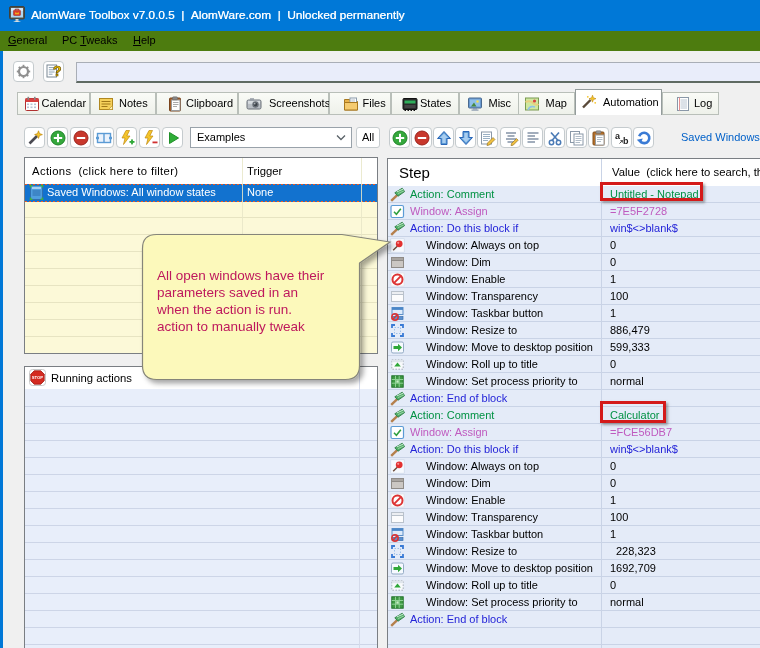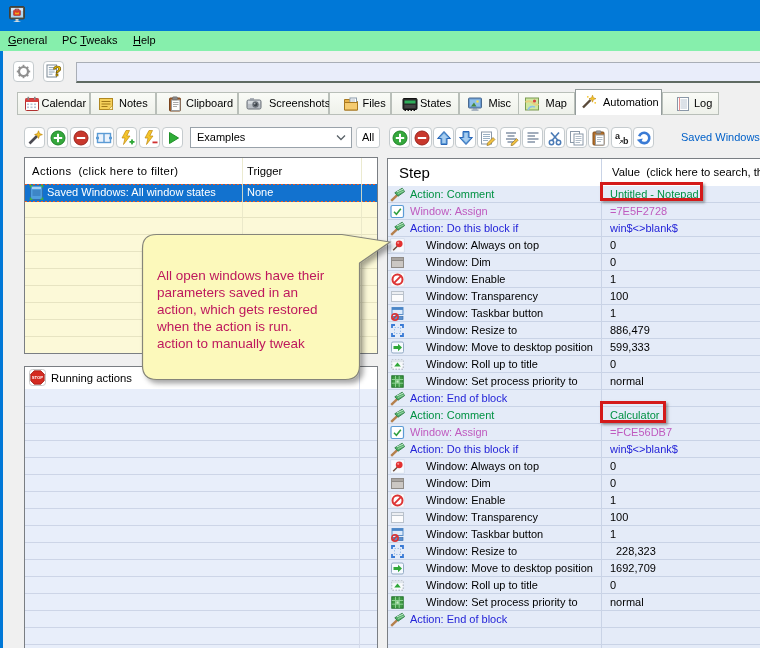--- a/index.html
+++ b/index.html
@@ -21,22 +21,23 @@
 <rect x="0.5" y="0.5" width="15" height="12.5" rx="1.5" fill="#56564a" stroke="#40403a"></rect>
 <rect x="2" y="2" width="12" height="9.5" fill="#aed7f2"></rect>
 <rect x="2" y="2" width="12" height="3" fill="#cfe8fa"></rect>
 <rect x="4.5" y="4.2" width="7" height="5.3" rx="0.8" fill="#d93b2b" stroke="#a02418" stroke-width="0.5"></rect>
 <path d="M6.3 4.2 v-1 h3.4 v1" fill="none" stroke="#a02418" stroke-width="0.9"></path>
 <path d="M6.2 6.3 h3.6 v2 h-3.6 z" fill="#f5c518"></path>
 <path d="M6.2 6.3 l1.8 1.2 l1.8 -1.2" fill="#d93b2b"></path>
 <rect x="6.5" y="13" width="3" height="1.8" fill="#d8d8d4"></rect>
 <path d="M4 16 q4 -1.8 8 0 z" fill="#e8e8e4"></path>
 </svg>
-</div>
-<div class="abs" style="left:0;top:31px;width:760px;height:20px;background:#86efac;font-size:11px;">
+<div class="abs" style="left:31px;top:0;line-height:30px;color:#fff;font-size:11.8px;white-space:nowrap;text-shadow:0.4px 0 0 rgba(255,255,255,0.75);">AlomWare Toolbox v7.0.0.5&nbsp;&nbsp;|&nbsp;&nbsp;AlomWare.com&nbsp;&nbsp;|&nbsp;&nbsp;Unlocked permanently</div>
+</div>
+<div class="abs" style="left:0;top:31px;width:760px;height:20px;background:#4d7c0f;font-size:11px;">
 <div class="abs" style="left:8px;top:0;line-height:19px;"><u>G</u>eneral</div>
 <div class="abs" style="left:62px;top:0;line-height:19px;">PC <u>T</u>weaks</div>
 <div class="abs" style="left:133px;top:0;line-height:19px;"><u>H</u>elp</div>
 </div>
 <div class="btn" style="left:13px;top:61px;">
     <svg style="position:absolute;left:2px;top:2px;" width="15" height="15" viewBox="0 0 15 15">
       <circle cx="7.5" cy="7.5" r="4.5" fill="none" stroke="#909090" stroke-width="2.2"></circle>
       <g stroke="#909090" stroke-width="1.8">
         <line x1="7.5" y1="0.8" x2="7.5" y2="2.6"></line>
         <line x1="7.5" y1="12.4" x2="7.5" y2="14.2"></line>
@@ -620,15 +621,14 @@
 <defs>
       <filter id="ds" x="-10%" y="-10%" width="130%" height="130%">
         <feDropShadow dx="3.5" dy="3.5" stdDeviation="2.5" flood-color="#000" flood-opacity="0.35"></feDropShadow>
       </filter>
     </defs>
 <path filter="url(#ds)" d="M26.5 9.5 H212 L260 17 L229.5 38 V140.5 Q229.5 154.5 215.5 154.5 H26.5 Q12.5 154.5 12.5 140.5 V23.5 Q12.5 9.5 26.5 9.5 Z" fill="#fcf9bb" stroke="#85857a" stroke-width="1.2"></path>
 </svg>
 <div class="abs" style="left:157px;top:243px;font-size:13.5px;font-weight:normal;color:#be185d;line-height:17px;z-index:7;white-space:nowrap;margin-top:24px;">
 <div>All open windows have their</div>
 <div>parameters saved in an</div>
-<div>action, which gets restored</div>
 <div>when the action is run.</div>
 <div>action to manually tweak</div>
 </div>
 </body></html>

